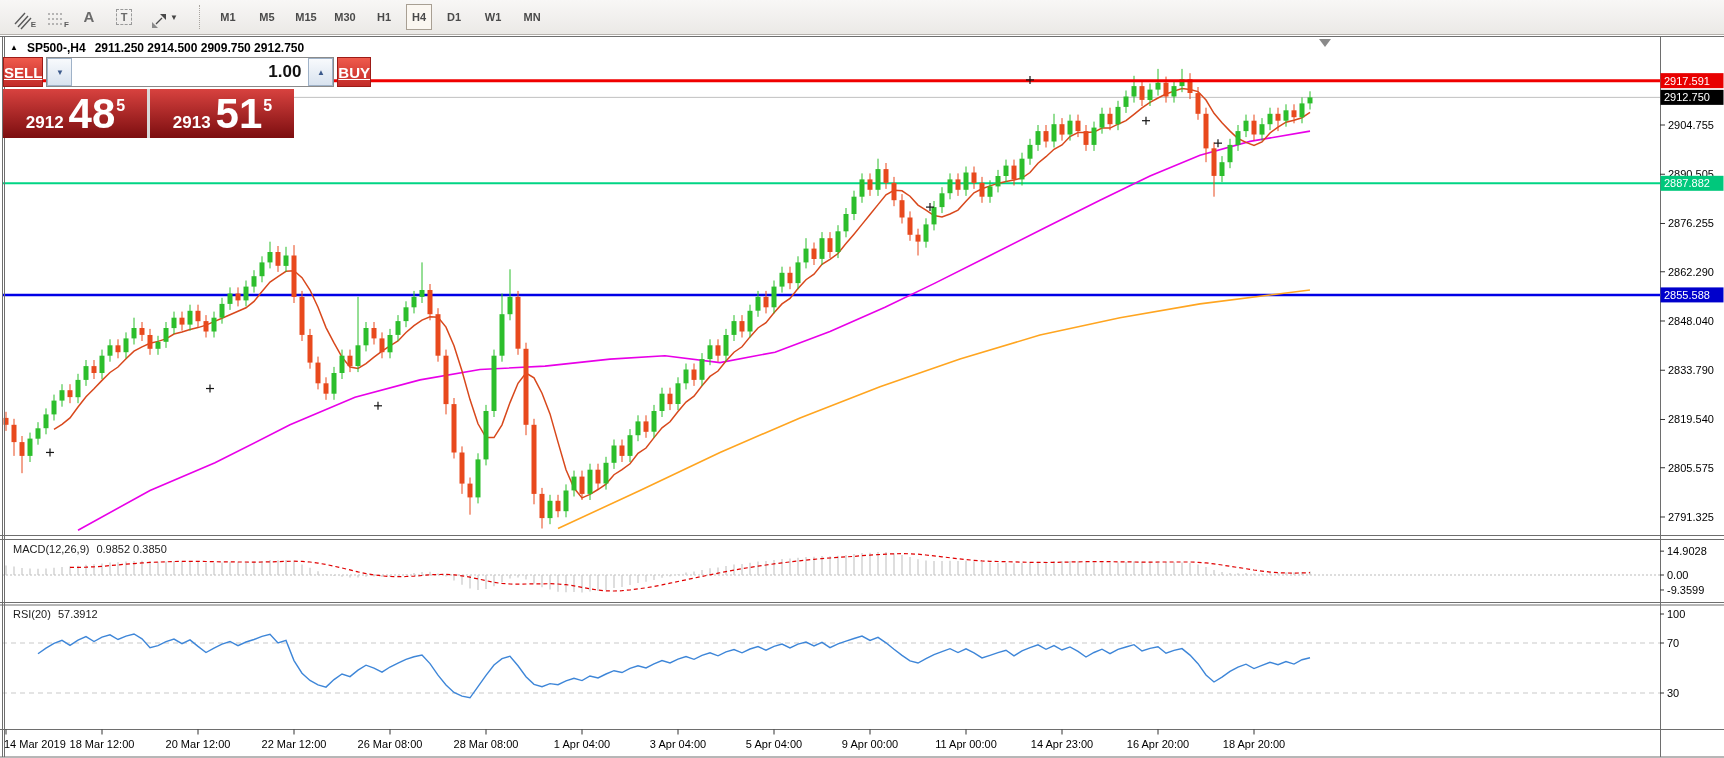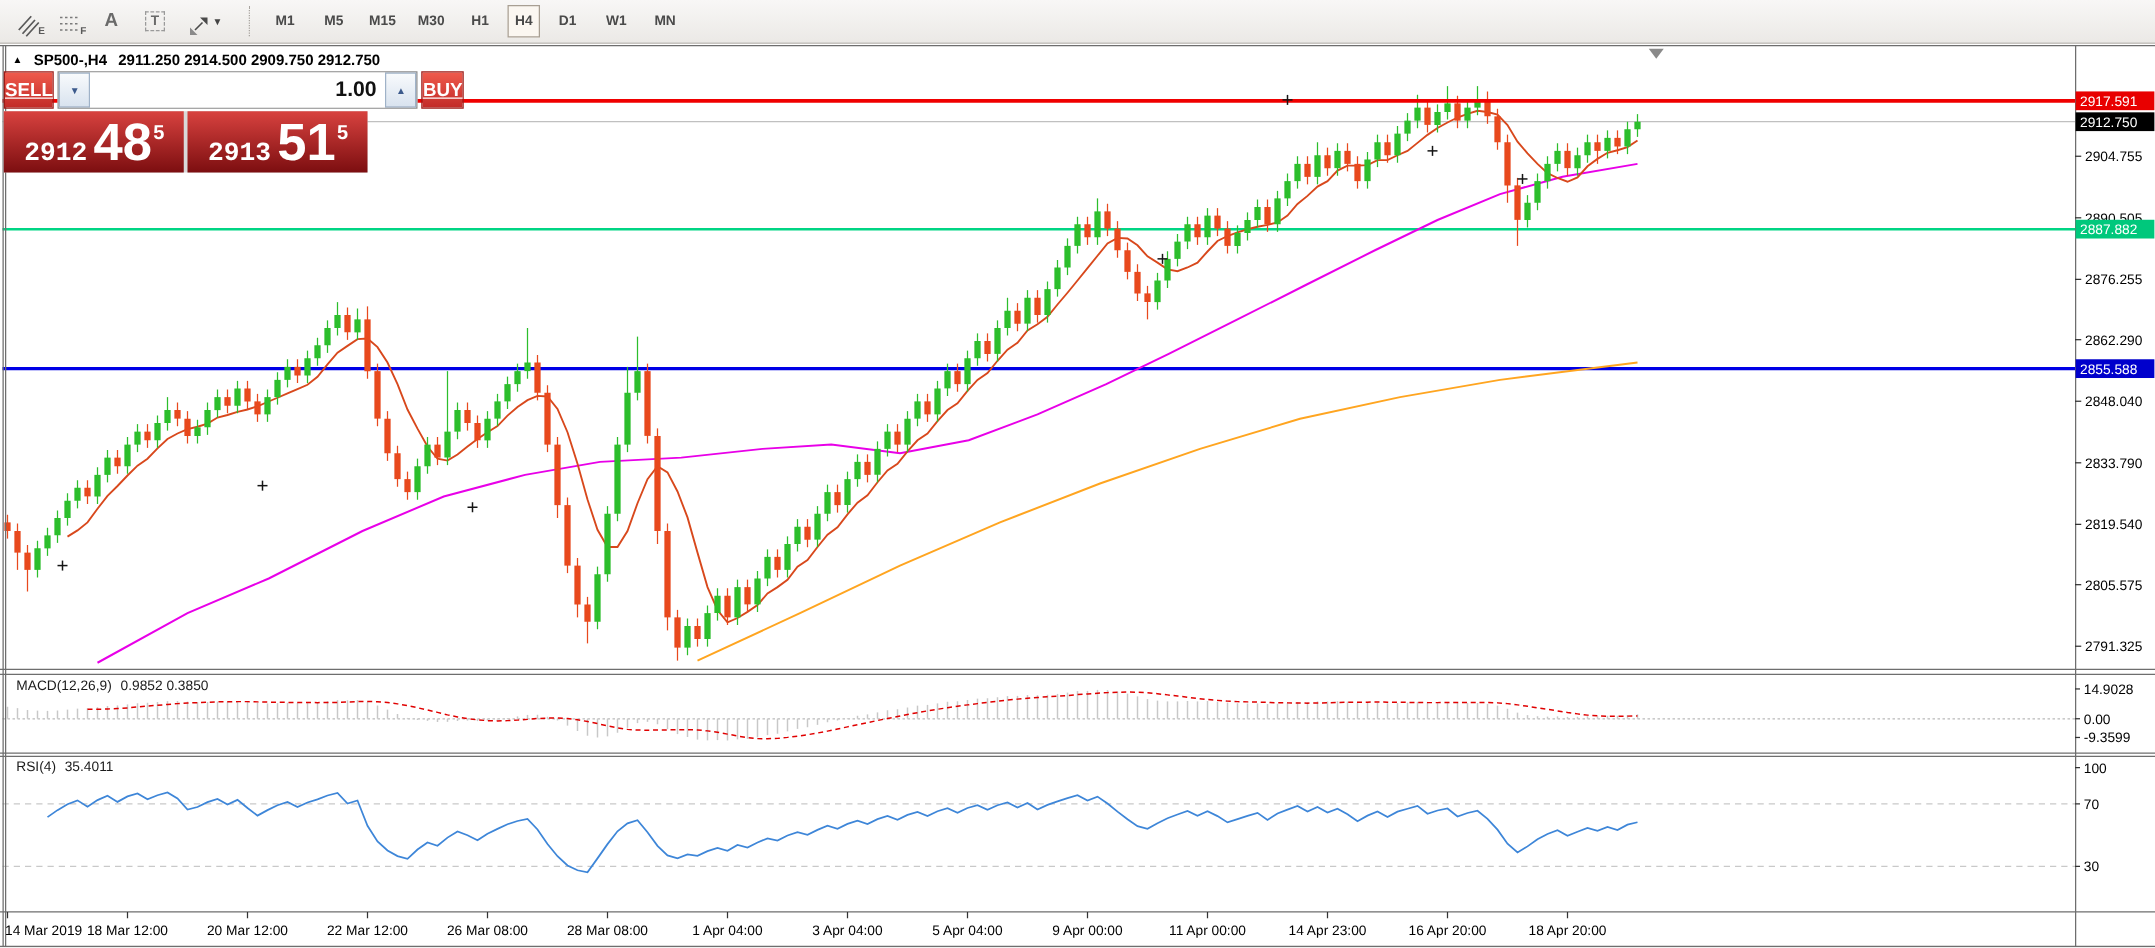--- a/index.html
+++ b/index.html
@@ -34,21 +34,21 @@
              color:#fff;font-size:15px;font-weight:700;text-decoration:underline;display:flex;align-items:center;
              justify-content:center;box-sizing:border-box;}
   .spinner{flex:1;height:30px;display:flex;background:#fff;border:1px solid #8a8a8a;box-sizing:border-box;margin:0 3px;}
   .spin-btn{width:25px;background:linear-gradient(#f8fafc,#d9e3ef);border:1px solid #9fb2c8;color:#3c5a8c;
             font-size:8px;display:flex;align-items:center;justify-content:center;box-sizing:border-box;}
   .vol-input{flex:1;border:none;outline:none;text-align:right;font-size:17px;font-weight:700;color:#111;
              padding-right:7px;font-family:"Liberation Sans",sans-serif;min-width:0;}
   .tp-tiles{position:absolute;top:32px;left:0;width:100%;height:49px;display:flex;gap:3px;background:#d9d9d9;}
   .tile{flex:1;background:linear-gradient(#d8423f,#7c0e10);display:flex;align-items:baseline;justify-content:center;
         color:#fff;padding-top:2px;}
-  .tile .sm{font-size:21px;font-weight:700;margin-right:5px;font-family:Liberation Mono, monospace;}
+  .tile .sm{font-size:17px;font-weight:700;margin-right:5px;}
   .tile .big{font-size:42px;font-weight:700;line-height:46px;}
   .tile .sup{font-size:16px;font-weight:700;position:relative;top:-17px;left:1px;}
 </style>
 </head>
 <body>
 
 <div class="screen">
 
   <div class="toolbar">
     <div class="tool-btn">
@@ -718,16 +718,16 @@
         <span class="sup">5</span>
       </div>
     </div>
   </div>
 
 
   <div class="ind-label" style="left:13px;top:543px;">
     <span>MACD(12,26,9)</span><span>0.9852 0.3850</span>
   </div>
   <div class="ind-label" style="left:13px;top:608px;">
-    <span>RSI(4)</span><span>35.4011</span>
+    <span>RSI(20)</span><span>57.3912</span>
   </div>
 
 </div>
 
 </body></html>

